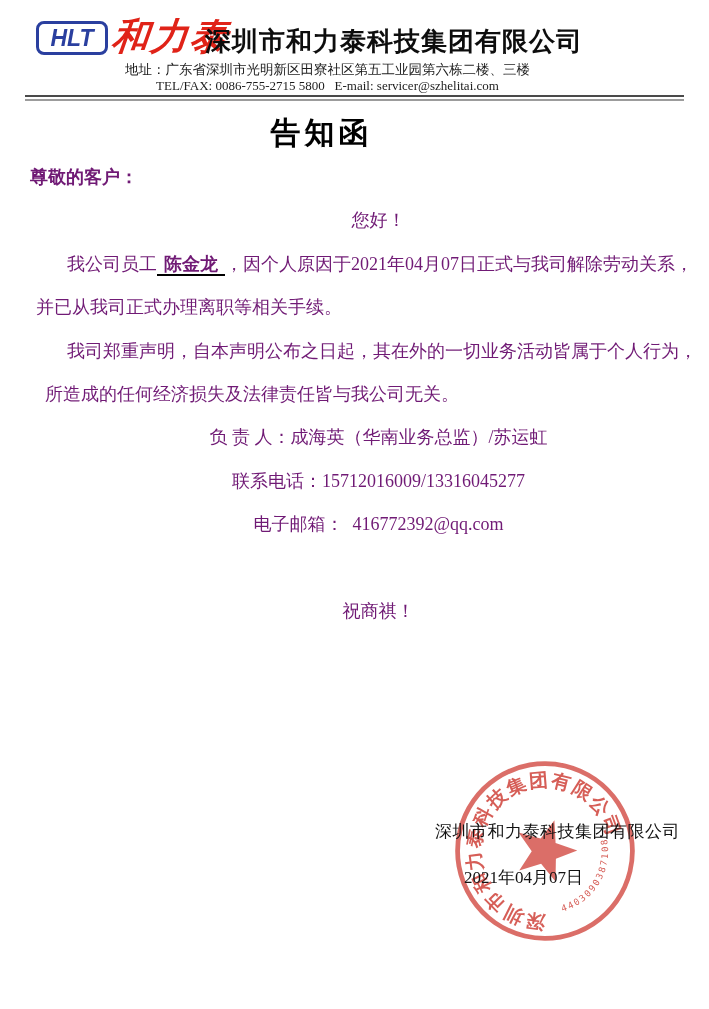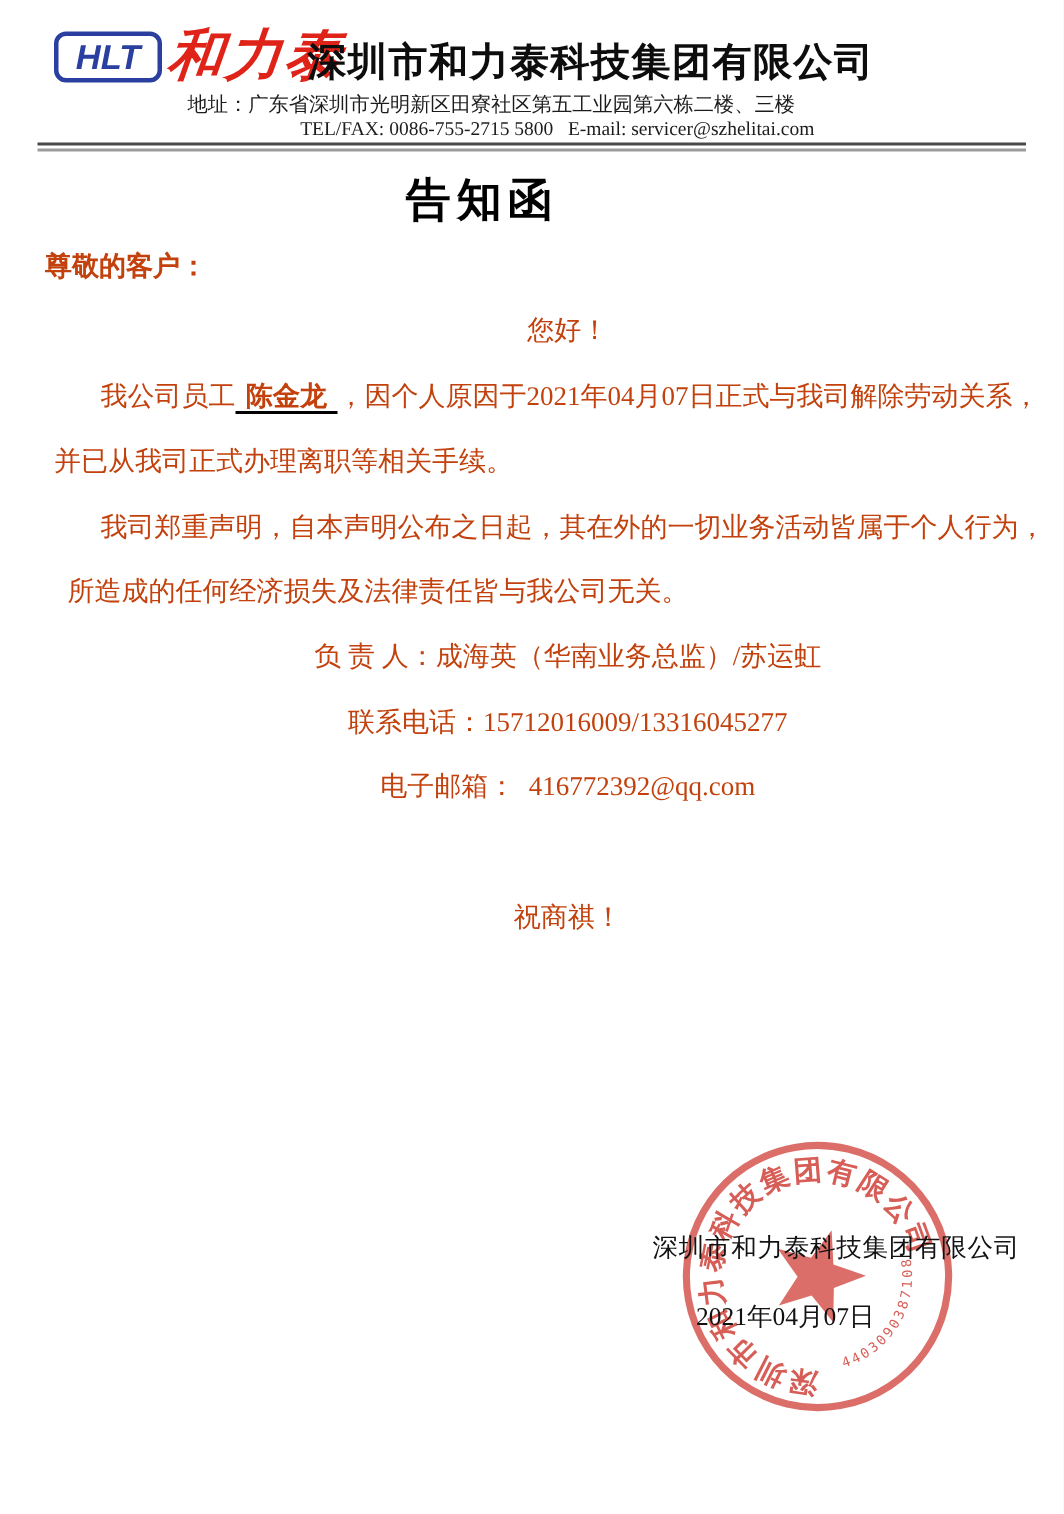--- a/index.html
+++ b/index.html
@@ -25,33 +25,33 @@
   .company-name{
     position:absolute;left:205px;top:24px;
     font-family:"Liberation Sans","DejaVu Sans",sans-serif;
     font-weight:bold;font-size:26px;color:#0d0d0d;letter-spacing:1px;white-space:pre;
   }
   .addr-line{
     position:absolute;left:0;width:655px;text-align:center;
     font-size:13.5px;color:#1c1c1c;white-space:pre;
   }
   .addr1{top:61px;}
-  .addr2{top:78px;font-size:13px;padding-left:44px;}
+  .addr2{top:78px;font-size:13px;}
   .rule{
     position:absolute;left:25px;top:95px;width:659px;height:2px;
     border-top:2px solid #4a4a4a;border-bottom:2px solid #9c9c9c;
   }
   
   .doc-title{
     position:absolute;left:0;top:113px;width:643px;text-align:center;
     font-weight:bold;font-size:30px;letter-spacing:4px;color:#000;
   }
   
   .body-block{position:absolute;left:30px;top:156px;width:660px;}
-  .line{line-height:43.4px;font-size:18px;white-space:pre;color:#c2410c;}
+  .line{line-height:43.4px;font-size:18px;white-space:pre;color:#701a75;}
   .ind0{padding-left:0;}
   .ind1{padding-left:6px;}
   .ind15{padding-left:15px;}
   .ind2{padding-left:37px;text-align:center;}
   .salutation{font-family:"Liberation Sans","DejaVu Sans",sans-serif;font-weight:bold;font-size:18px;}
   .emp-name{font-weight:bold;border-bottom:2px solid #000;padding:0 7px;margin-top:48px;}
   .spacer{height:43.4px;}
   
   .sig-company{
     position:absolute;left:435px;top:820px;font-size:17px;color:#121212;

